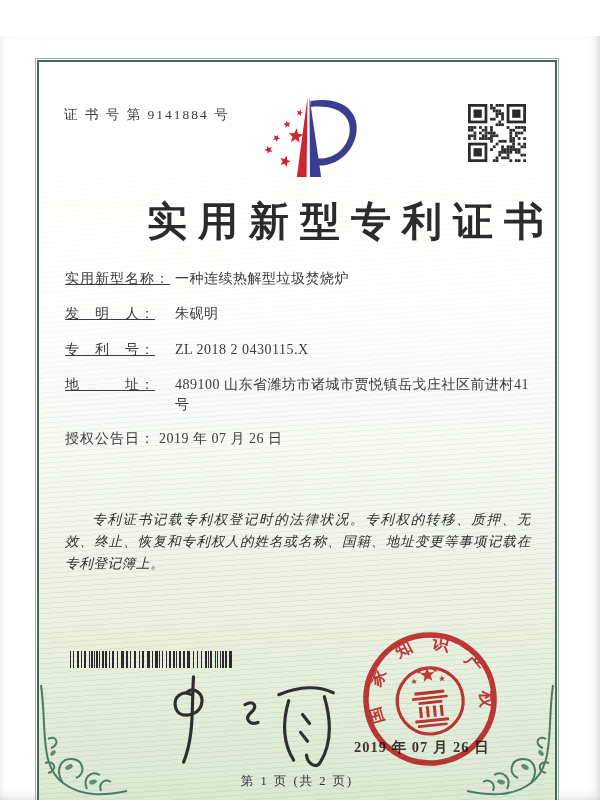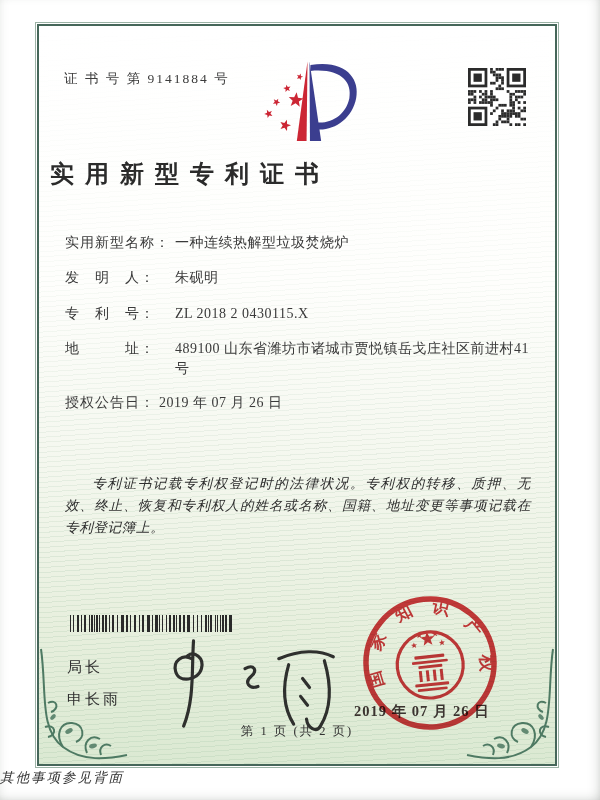--- a/index.html
+++ b/index.html
@@ -4,64 +4,65 @@
 <style>
   html,body{margin:0;padding:0;}
   body{
     width:600px;height:800px;position:relative;overflow:hidden;
     background:#ffffff;
     font-family:"Liberation Serif","DejaVu Serif",serif;
   }
   .sheet{
     position:absolute;inset:0;
     box-shadow:inset -8px 0 14px -10px rgba(60,70,60,.35), inset 0 -8px 14px -10px rgba(60,70,60,.25), inset 8px 0 14px -12px rgba(60,70,60,.18);
+    margin-top:36px;
   }
   
   .cert{
     position:absolute;left:37px;top:24px;width:516px;height:738px;
     border:2px solid #46675a;
     outline:1px solid #9cb3a6;outline-offset:1px;
     background:linear-gradient(to bottom,#ffffff 0%,#fefefc 35%,#f4f7ee 60%,#e7efdd 82%,#dbe9d2 100%);
   }
   .guilloche{
     position:absolute;inset:0;pointer-events:none;
     background:repeating-linear-gradient(176deg, rgba(118,168,132,.14) 0 1px, rgba(255,255,255,0) 1px 5px);
     -webkit-mask-image:linear-gradient(to bottom,transparent 0%,rgba(0,0,0,.3) 30%,#000 72%);
             mask-image:linear-gradient(to bottom,transparent 0%,rgba(0,0,0,.3) 30%,#000 72%);
   }
   .cert-no{position:absolute;left:25px;top:44px;font-size:13.5px;letter-spacing:2px;color:#3c3c3c;}
   .logo{position:absolute;left:216px;top:28px;width:107px;height:100px;}
   .qr{position:absolute;left:429px;top:40px;width:58px;height:62px;}
   .title{
-    position:absolute;left:0;top:132px;width:100%;text-align:left;
-    font-size:24px;font-weight:700;letter-spacing:11px;color:#2b2b2b;text-indent:11px;
+    position:absolute;left:0;top:132px;width:100%;text-align:right;
+    font-size:40px;font-weight:700;letter-spacing:11px;color:#2b2b2b;text-indent:11px;
   }
   
   .fields{position:absolute;left:26px;top:207px;right:18px;}
   .field-row{display:flex;align-items:flex-start;margin-bottom:15px;font-size:14px;color:#3a3a3a;line-height:1.45;}
-  .field-label{flex:0 0 110px;letter-spacing:1px;white-space:pre;}
+  .field-label{flex:0 0 110px;letter-spacing:1px;white-space:pre;text-decoration:underline;}
   .field-value{letter-spacing:.5px;max-width:378px;font-family:Liberation Serif, serif;}
   .grant-row{display:flex;font-size:14px;color:#3a3a3a;margin-top:1px;}
   .grant-group{display:flex;}
   .grant-group.second{margin-left:28px;}
   .grant-label{letter-spacing:1px;white-space:pre;}
   .grant-value{margin-left:4px;letter-spacing:.5px;}
   
   .body-text{
     position:absolute;left:26px;top:447px;width:466px;
     font-size:13.6px;line-height:1.62;font-style:italic;color:#2e2e2e;letter-spacing:.6px;text-align:justify;
   }
   .body-text p{margin:0;text-indent:2em;}
   
   .barcode{position:absolute;left:31px;top:589px;width:162px;height:17px;}
   .officer{position:absolute;left:28px;top:626px;font-size:15px;color:#2f2f2f;letter-spacing:3px;line-height:2.1;}
   .signature{position:absolute;left:113px;top:599px;width:202px;height:114px;}
   .seal{position:absolute;left:316px;top:562px;width:150px;height:150px;transform:rotate(-6deg);mix-blend-mode:multiply;opacity:.92;}
   .seal-date{position:absolute;left:315px;top:676px;font-size:14.5px;color:#3b3430;letter-spacing:1px;font-weight:600;}
-  .page-no{position:absolute;left:0;bottom:24px;width:100%;text-align:center;font-size:12.5px;letter-spacing:2px;color:#333;}
+  .page-no{position:absolute;left:0;bottom:10px;width:100%;text-align:center;font-size:12.5px;letter-spacing:2px;color:#333;}
   .flourish{position:absolute;bottom:-4px;width:95px;height:125px;}
   .flourish.left{left:-4px;}
   .flourish.right{right:-4px;transform:scaleX(-1);}
   .back-note{
     position:absolute;left:0;top:769px;width:590px;
     font-size:13.5px;font-style:italic;letter-spacing:2px;color:#333;
   }
 </style>
 </head>
 <body>
@@ -288,24 +289,20 @@
         <rect x="138" y="0" width="1" height="17" fill="#2a2a2a"></rect>
         <rect x="140" y="0" width="2" height="17" fill="#2a2a2a"></rect>
         <rect x="145" y="0" width="1" height="17" fill="#2a2a2a"></rect>
         <rect x="147" y="0" width="1" height="17" fill="#2a2a2a"></rect>
         <rect x="150" y="0" width="1" height="17" fill="#2a2a2a"></rect>
         <rect x="152" y="0" width="2" height="17" fill="#2a2a2a"></rect>
         <rect x="155" y="0" width="2" height="17" fill="#2a2a2a"></rect>
         <rect x="159" y="0" width="3" height="17" fill="#2a2a2a"></rect>
       </svg>
 
-    <div class="officer">
-      <div>局长</div>
-      <div>申长雨</div>
-    </div>
 
     <svg class="signature" viewBox="0 0 200 115">
       <g fill="none" stroke="#1c1c1c" stroke-width="3.2" stroke-linecap="round" opacity=".9">
         <path d="M 40 16 C 38 45 41 75 30 102"></path>
         <path d="M 38 34 C 29 29 19 36 22 47 C 25 59 45 56 48 44 C 51 33 41 26 34 31"></path>
         <path d="M 92 44 C 101 39 105 46 98 52 C 91 58 96 65 105 62"></path>
         <path d="M 126 34 C 147 25 167 25 181 32"></path>
         <path d="M 136 40 C 129 64 131 84 141 100"></path>
         <path d="M 172 36 C 179 60 179 84 168 102 C 164 109 155 104 154 95"></path>
         <path d="M 150 54 l 7 9"></path>

